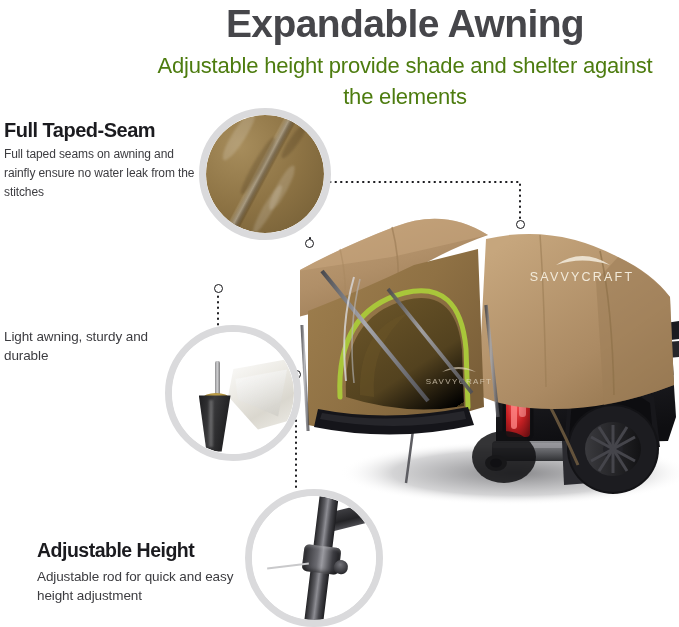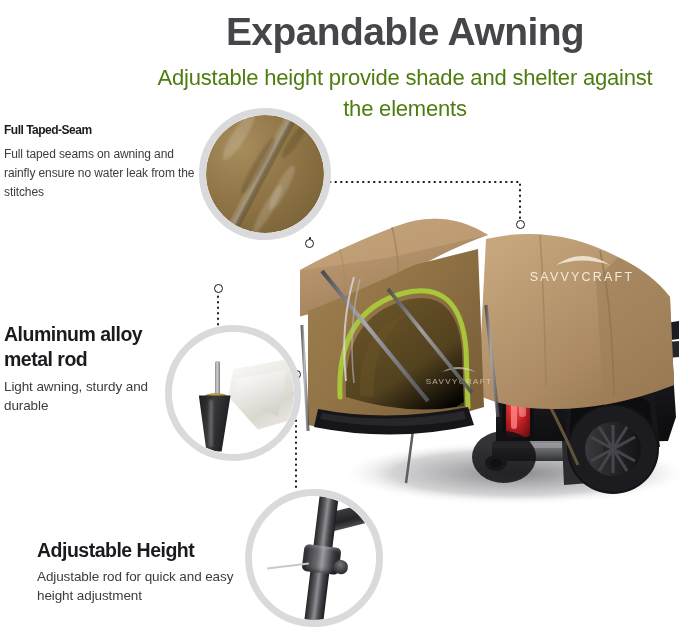--- a/index.html
+++ b/index.html
@@ -10,39 +10,39 @@
     overflow:hidden;
     position:relative;
     -webkit-font-smoothing:antialiased;
   }
   .stage{position:absolute;inset:0;width:679px;height:627px;overflow:hidden;background:#fff;}
 
   
   .header{position:absolute;left:150px;top:0px;width:510px;text-align:center;}
   .title{
     font-size:39px;line-height:44px;font-weight:bold;
-    color:#46464a;letter-spacing:-0.6px;margin:8px;padding-top:2px;
+    color:#46464a;letter-spacing:-0.6px;margin:0;padding-top:2px;
     white-space:nowrap;
   }
   .subtitle{
     font-size:22px;line-height:31px;color:#4d7c0f;
     margin:4px 0 0 0;font-weight:normal;letter-spacing:-0.2px;
   }
 
   
   .callout{position:absolute;}
   .c-head{
     font-weight:bold;color:#1b1b1f;letter-spacing:-0.5px;margin:0;
   }
   .c-body{
     color:#3c3c40;margin:3px 0 0 0;letter-spacing:-0.1px;font-weight:normal;
   }
 
   #callout-seam{left:4px;top:118px;width:200px;}
-  #callout-seam .c-head{font-size:12px;line-height:24px;}
+  #callout-seam .c-head{font-size:20px;line-height:24px;}
   #callout-seam .c-body{font-size:12px;line-height:19px;}
 
   #callout-rod{left:4px;top:322px;width:185px;}
   #callout-rod .c-head{font-size:19.5px;line-height:25px;}
   #callout-rod .c-body{font-size:13.5px;line-height:19px;margin-top:5px;}
 
   #callout-height{left:37px;top:538px;width:215px;}
   #callout-height .c-head{font-size:19.5px;line-height:25px;}
   #callout-height .c-body{font-size:13.5px;line-height:19px;margin-top:4px;}
 
@@ -336,21 +336,20 @@
         <div class="wrinkle" style="left:6%;top:14%;width:46%;height:10%;transform:rotate(-58deg);"></div>
         <div class="wrinkle d" style="left:18%;top:40%;width:52%;height:8%;transform:rotate(-60deg);"></div>
         <div class="wrinkle" style="left:44%;top:56%;width:40%;height:9%;transform:rotate(-62deg);"></div>
         <div class="wrinkle d" style="left:56%;top:20%;width:34%;height:7%;transform:rotate(-55deg);"></div>
         <div class="wrinkle" style="left:30%;top:74%;width:44%;height:8%;transform:rotate(-60deg);"></div>
       </div>
     </div>
   </div>
 
   <div class="callout" id="callout-rod">
-    <h2 class="c-head">Aluminum alloy metal rod</h2>
     <p class="c-body">Light awning, sturdy and durable</p>
   </div>
 
   <div class="inset" id="inset-rod">
     <div class="inner">
       <div class="rodscene">
         <div class="sheet"></div>
         <div class="sheetfold"></div>
         <div class="pin"></div>
         <div class="collar"></div>

